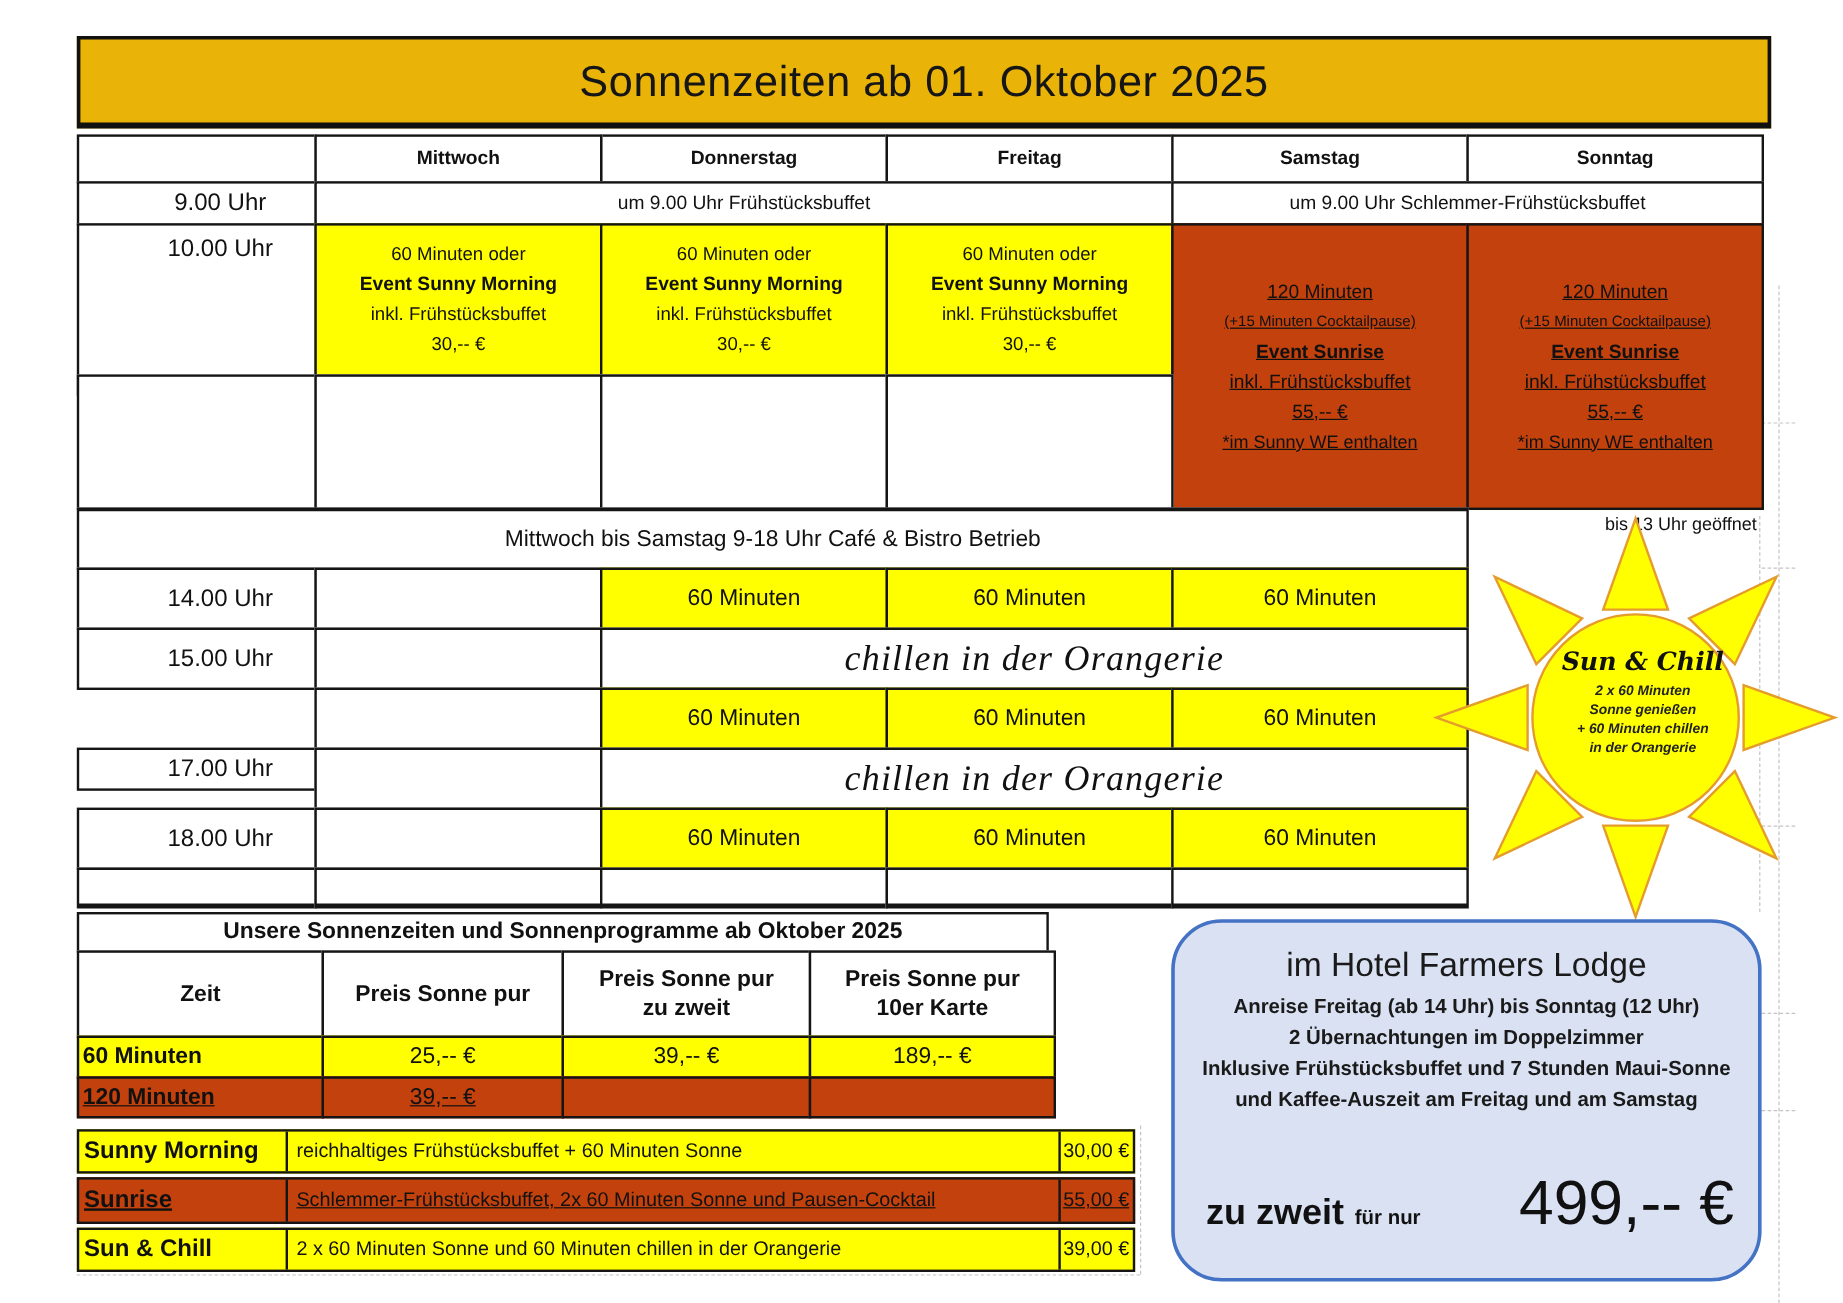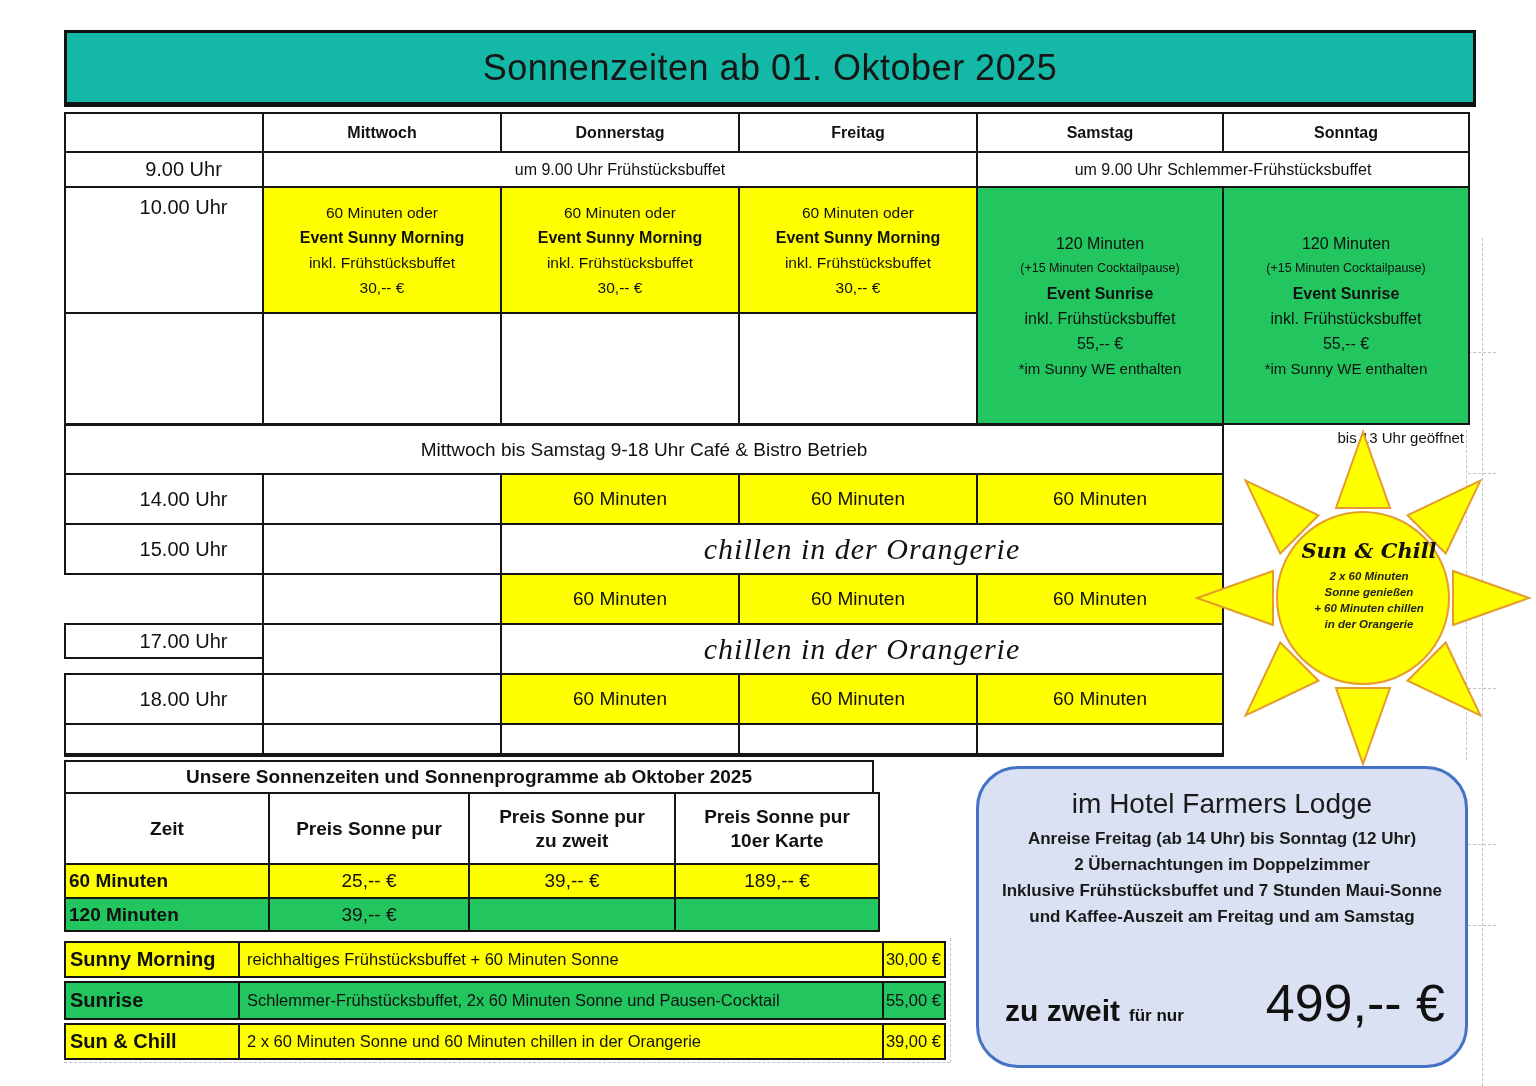--- a/index.html
+++ b/index.html
@@ -1,23 +1,23 @@
 <!DOCTYPE html>
 <html><head>
 <meta charset="utf-8">
 <style>
   html,body{margin:0;padding:0;background:#fff;}
   .page{position:relative;width:1536px;height:1086px;background:#fff;
         font-family:"Liberation Sans","DejaVu Sans",sans-serif;color:#111;overflow:hidden;}
   .cell{position:absolute;box-sizing:border-box;border:2px solid #151515;background:#fff;
         display:flex;align-items:center;justify-content:center;text-align:center;}
   .yellow{background:#FFFF00;}
-  .orange{background:#22c55e;}
+  .orange{background:#c2410c;text-decoration:underline;}
   .banner{position:absolute;left:64px;top:30px;width:1412px;height:77px;box-sizing:border-box;
-          background:#14b8a6;border:3px solid #111;border-bottom-width:5px;
+          background:#eab308;border:3px solid #111;border-bottom-width:5px;
           display:flex;align-items:center;justify-content:center;}
   .banner-title{font-size:36px;font-weight:500;letter-spacing:.5px;color:#161616;}
   .day-header{font-size:16px;font-weight:bold;}
   .time-label{font-size:20px;padding-left:39px;}
   .top-align{align-items:flex-start;padding-top:8px;}
   .bf-note{font-size:16px;}
   .stack{display:flex;flex-direction:column;align-items:center;justify-content:center;line-height:25px;font-size:15.5px;}
   .bold-line{font-weight:bold;font-size:16px;}
   .small-line{font-size:12.5px;}
   .cafe-note{font-size:19px;}

